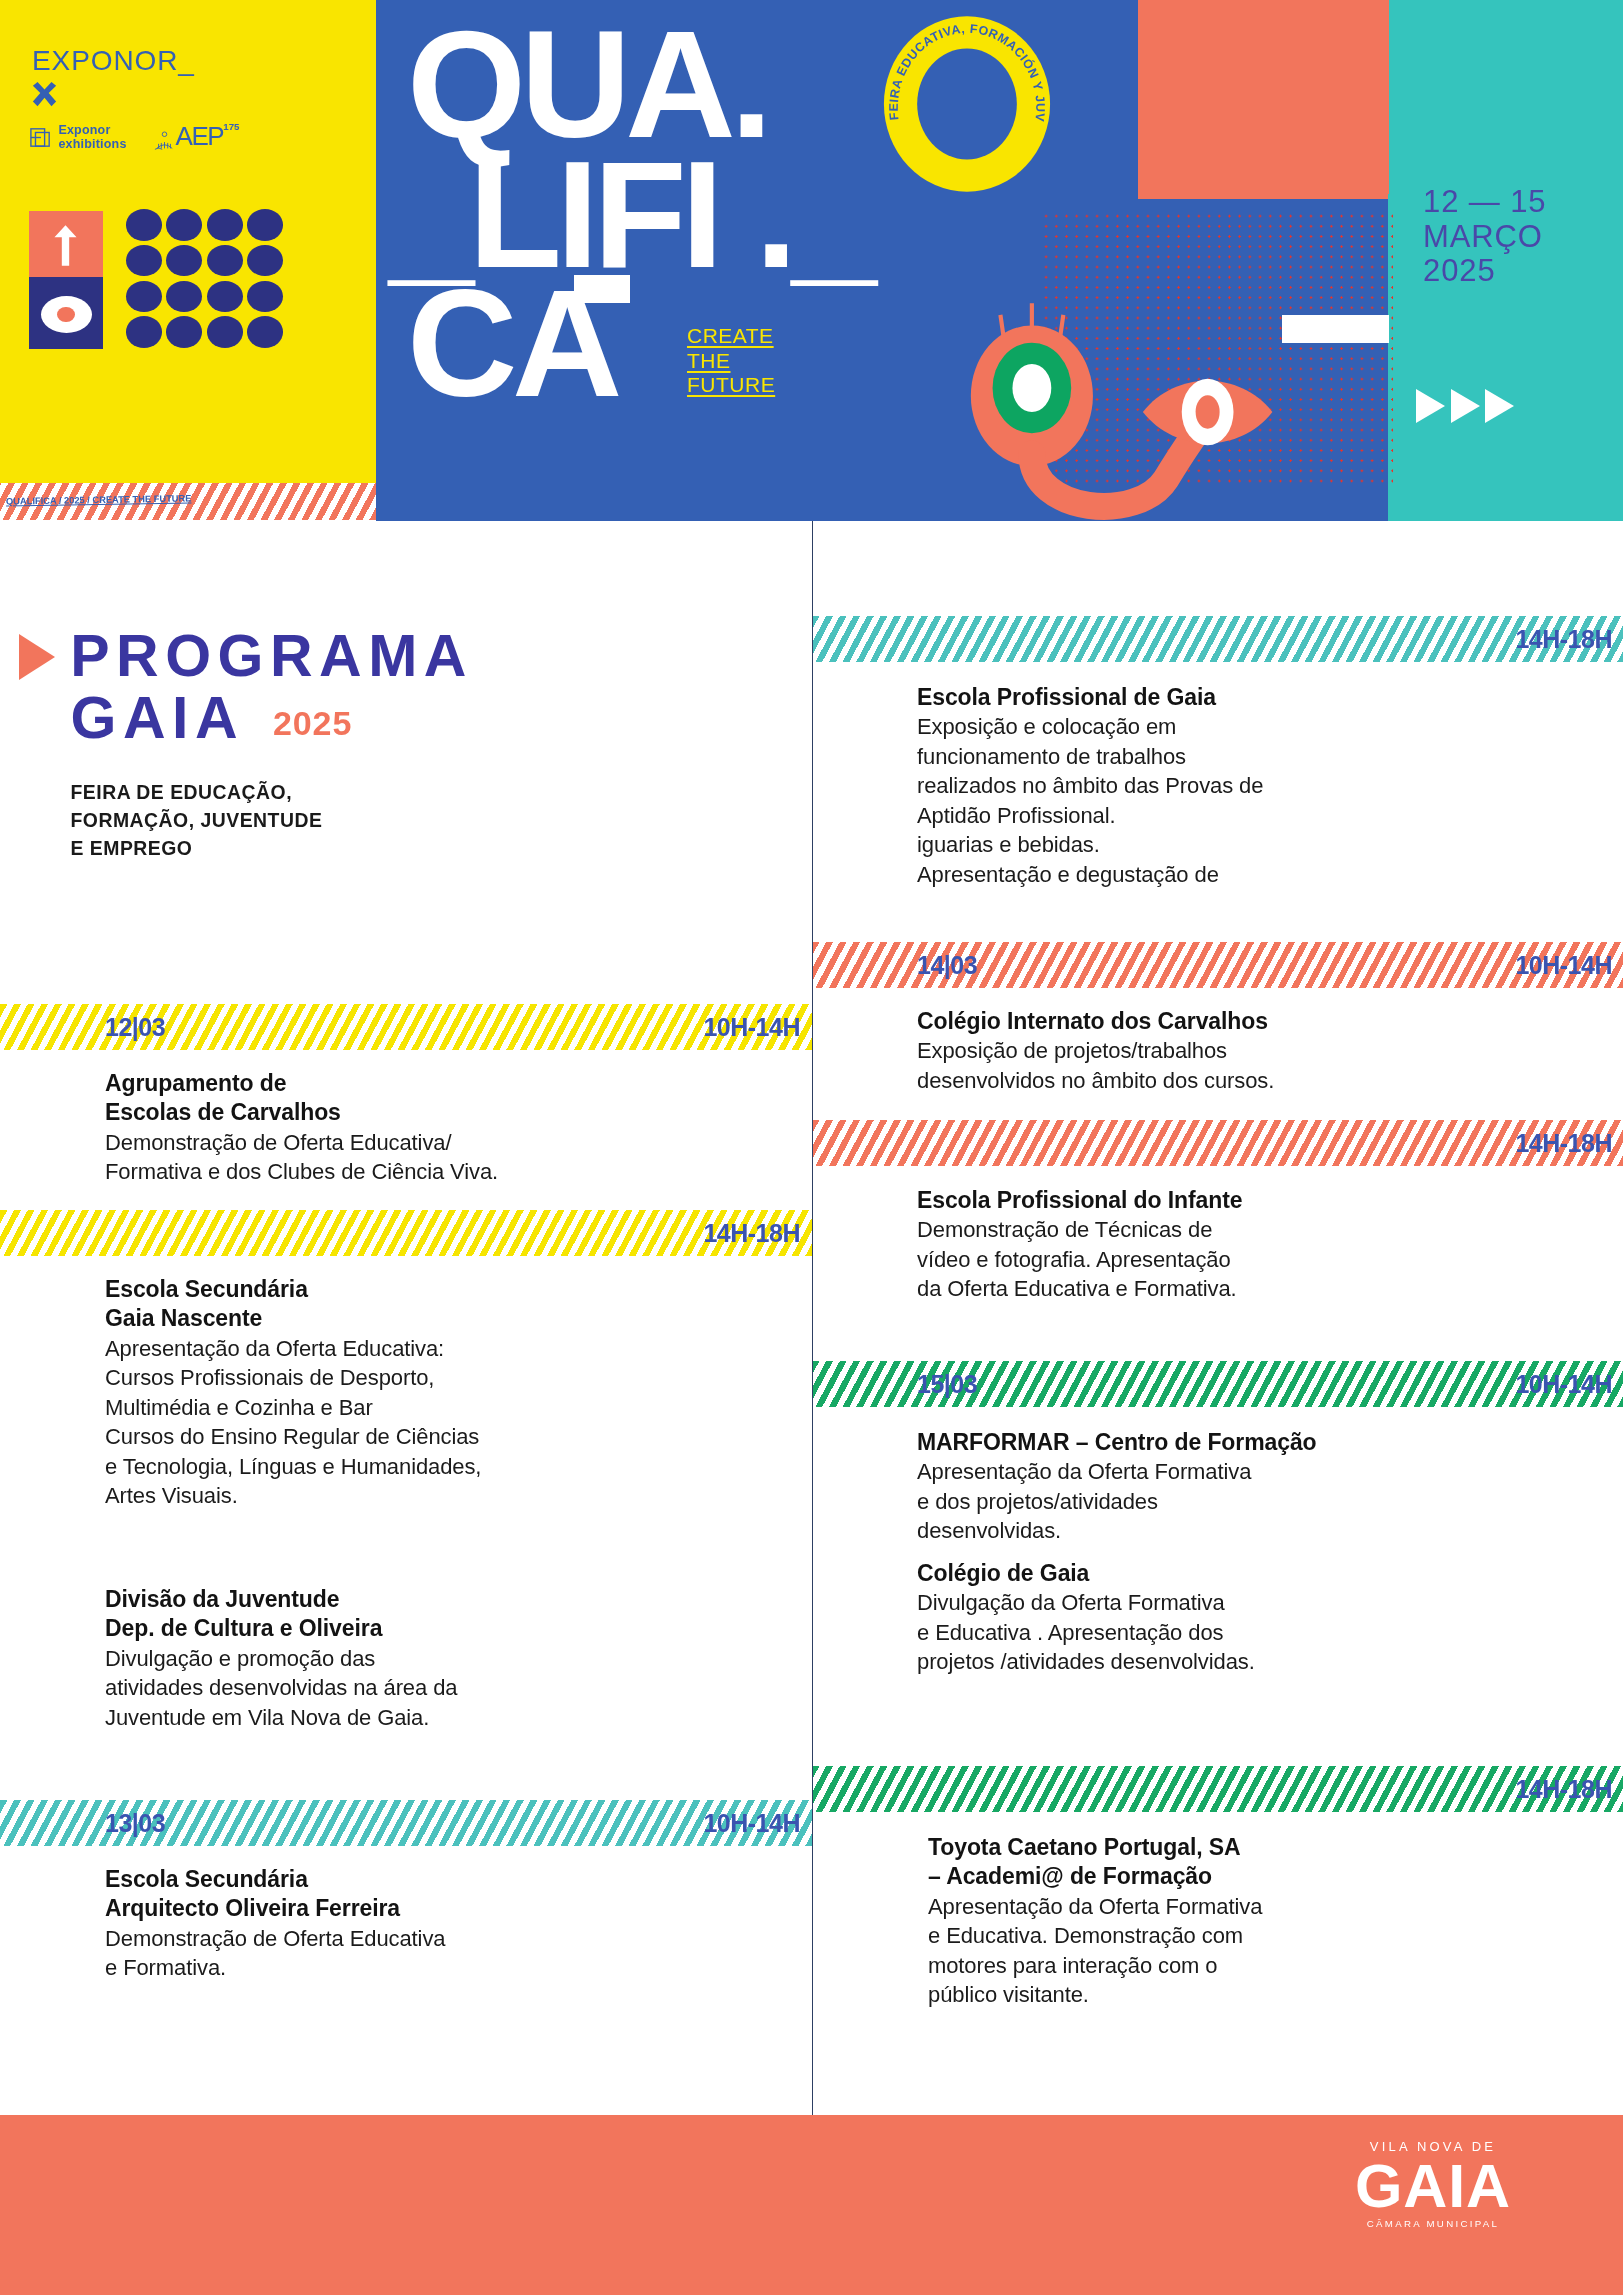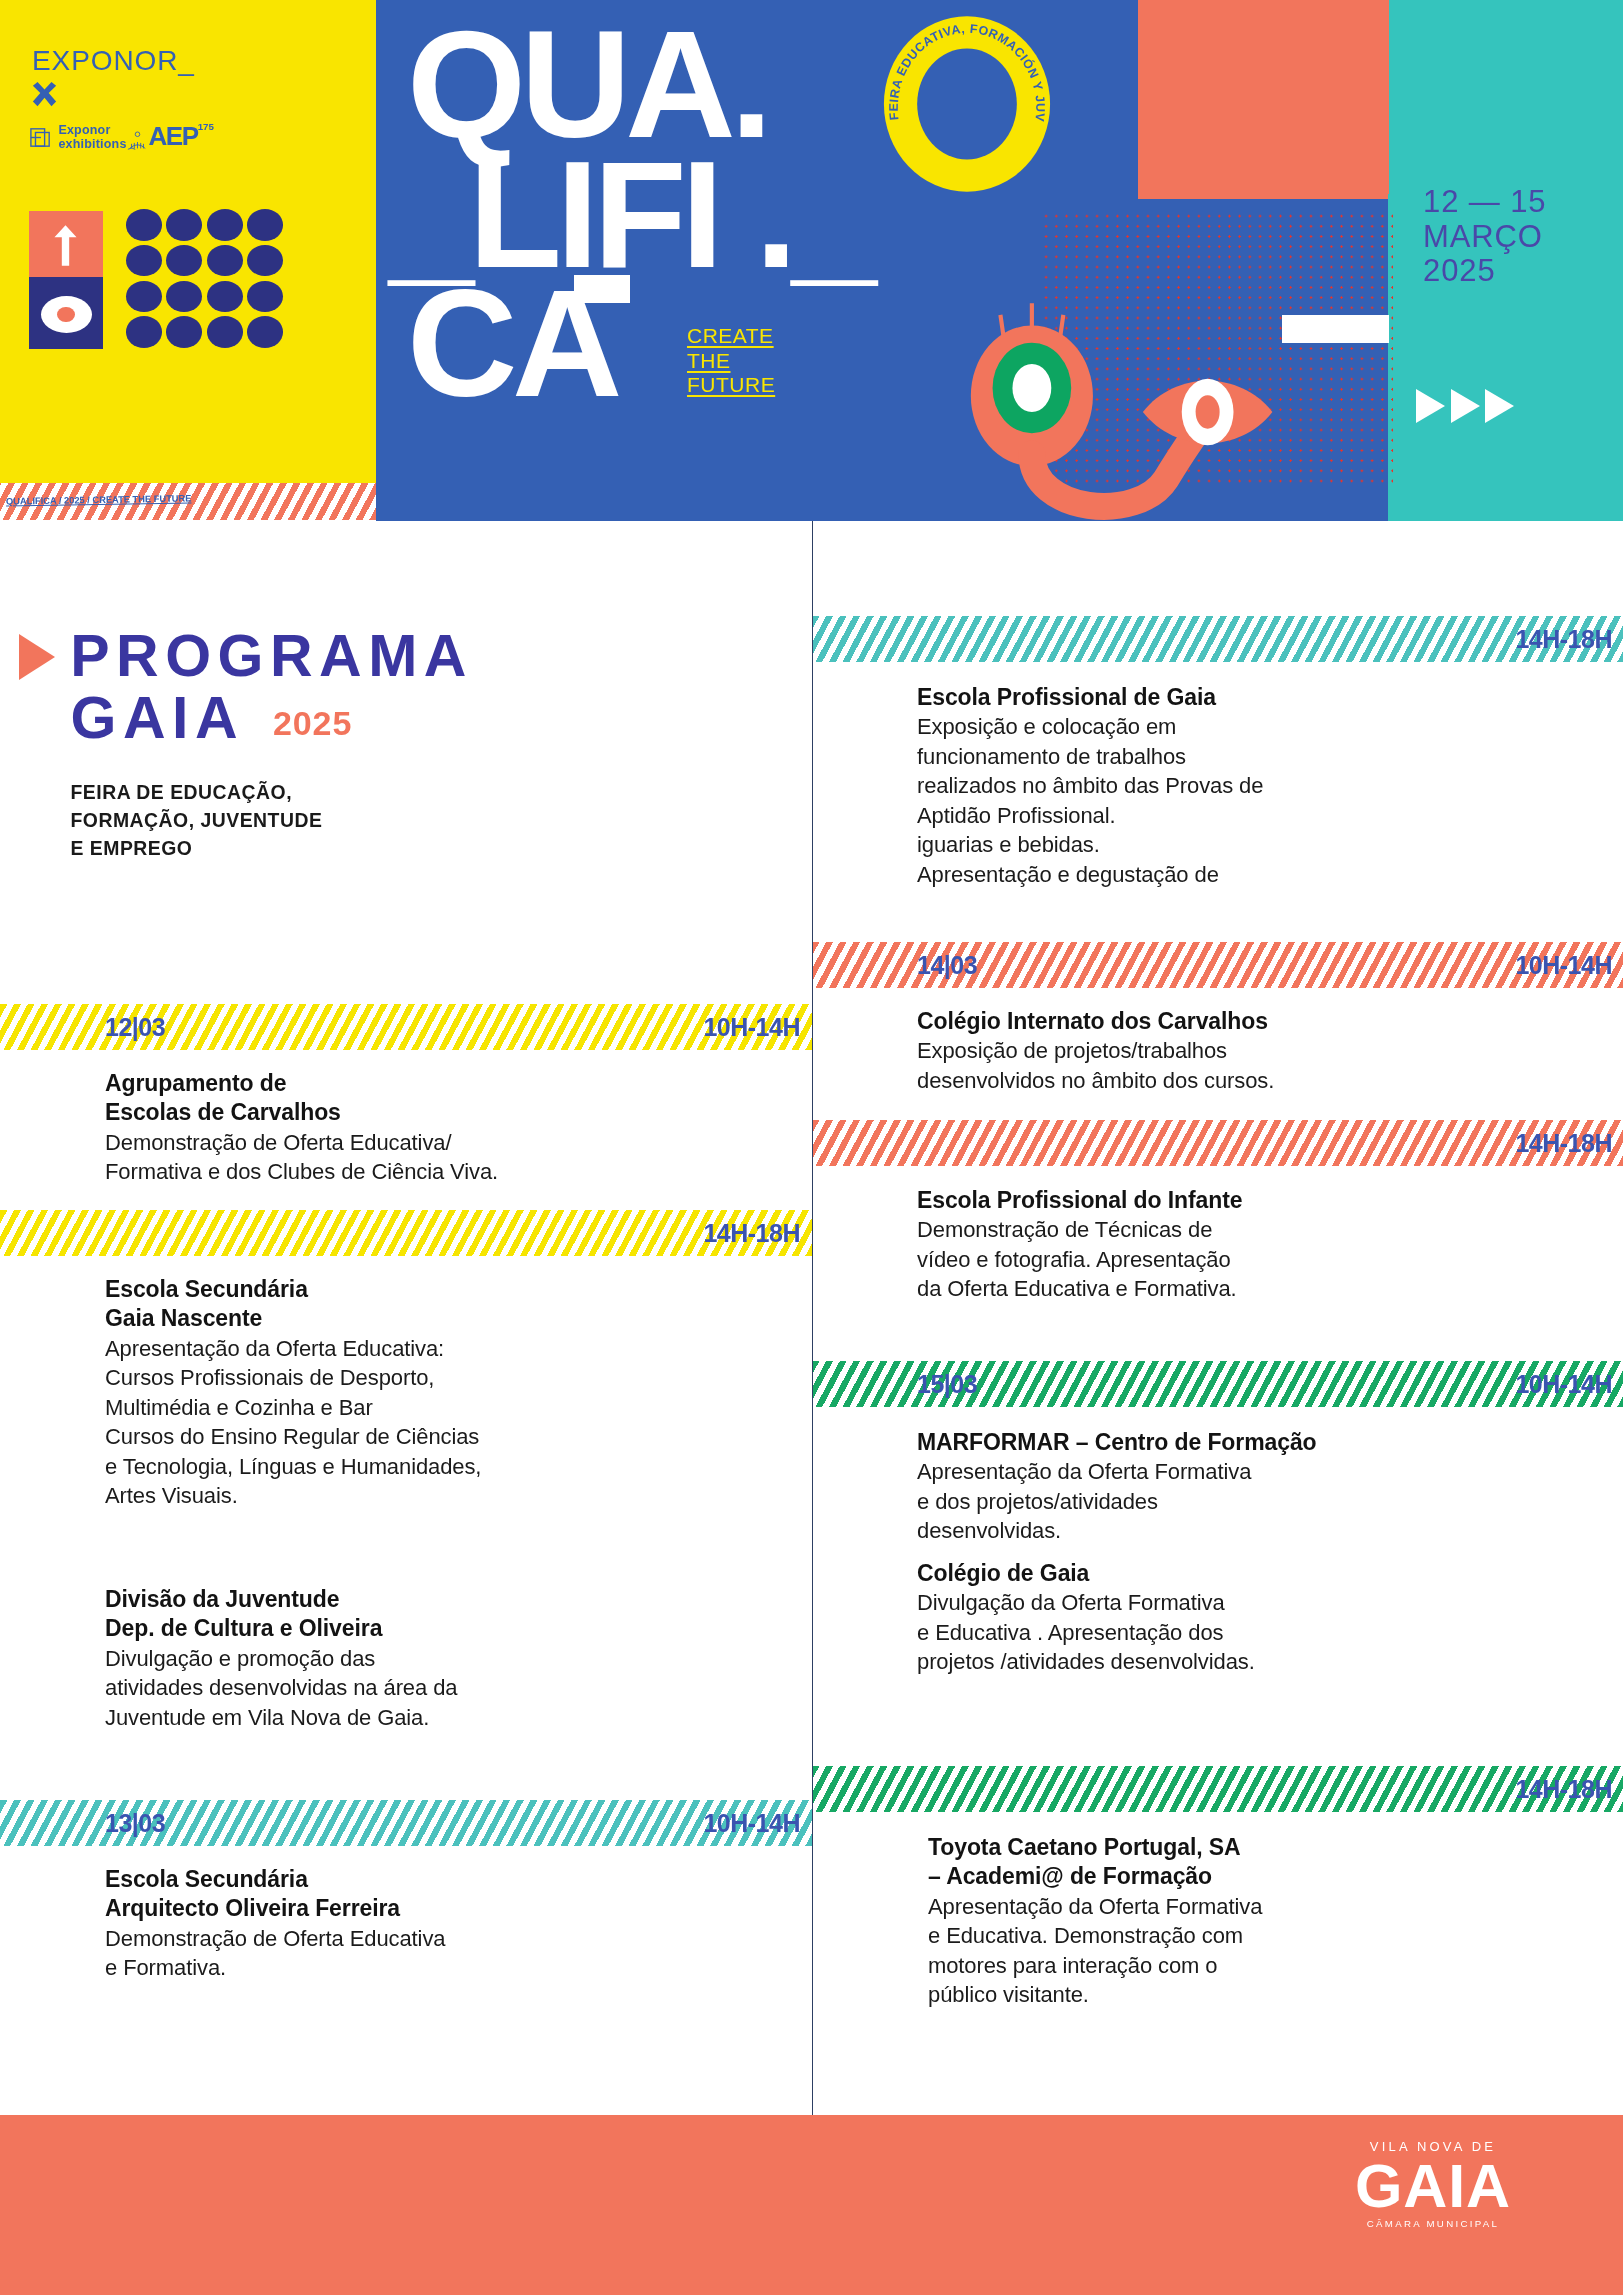--- a/index.html
+++ b/index.html
@@ -44,26 +44,26 @@
   }
 
   
   .exponor-word {
     position:absolute; left:32px; top:45px;
     font-size:28px; letter-spacing:0.9px; color:#3460b4; font-weight:400;
   }
   .exponor-x {
     position:absolute; left:31px; top:81px; width:27px; height:27px;
   }
-  .logo-row { position:absolute; left:30px; top:123px; display:flex; align-items:center; }
+  .logo-row { position:absolute; left:30px; top:123px; display:flex; align-items:center; gap:27px; }
   .exp-logo-box { display:flex; align-items:center; gap:7.4px; }
   .exp-mark { width:21px; height:21px; position:relative; }
   .exp-name { font-size:12.5px; font-weight:bold; color:#3460b4; line-height:1.12; letter-spacing:0.2px; }
   .aep-logo { display:flex; align-items:flex-start; }
-  .aep-text { font-size:26px; font-weight:bold; color:#3460b4; letter-spacing:-1.4px; line-height:.95;text-align:center; }
+  .aep-text { font-size:26px; font-weight:normal; color:#3460b4; letter-spacing:-1.4px; line-height:.95;text-align:center; }
   .aep-sup { font-size:9.7px; font-weight:bold; color:#3460b4; margin-top:-2.8px; }
   .aep-icon { width:21px; height:20.4px; margin-right:0.9px; margin-top:5.6px; }
 
   
   .picto { position:absolute; left:29px; top:211px; width:74px; height:138px; }
   .picto .top { position:absolute; left:0; top:0; width:74px; height:66px; background:#f2755c; }
   .picto .bot { position:absolute; left:0; top:66px; width:74px; height:72px; background:#2d3282; }
   .picto .arrow { position:absolute; left:25.4px; top:14px; width:23px; height:41px; }
   .picto .eye-w { position:absolute; left:11.6px; top:85px; width:51px; height:37px; background:#fff; border-radius:50%; }
   .picto .eye-c { position:absolute; left:28px; top:96px; width:17.6px; height:15.3px; background:#f2755c; border-radius:50%; }

